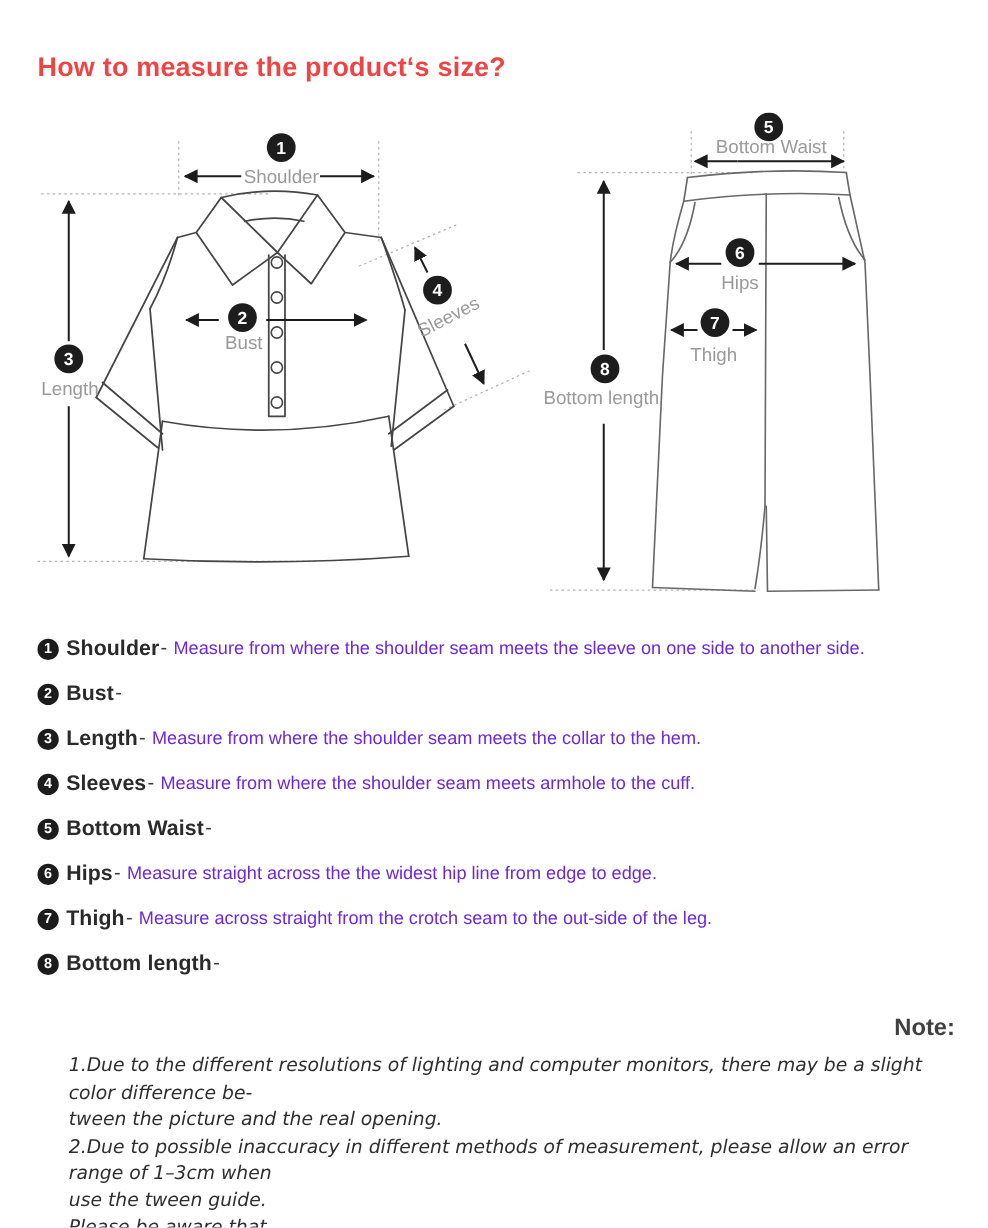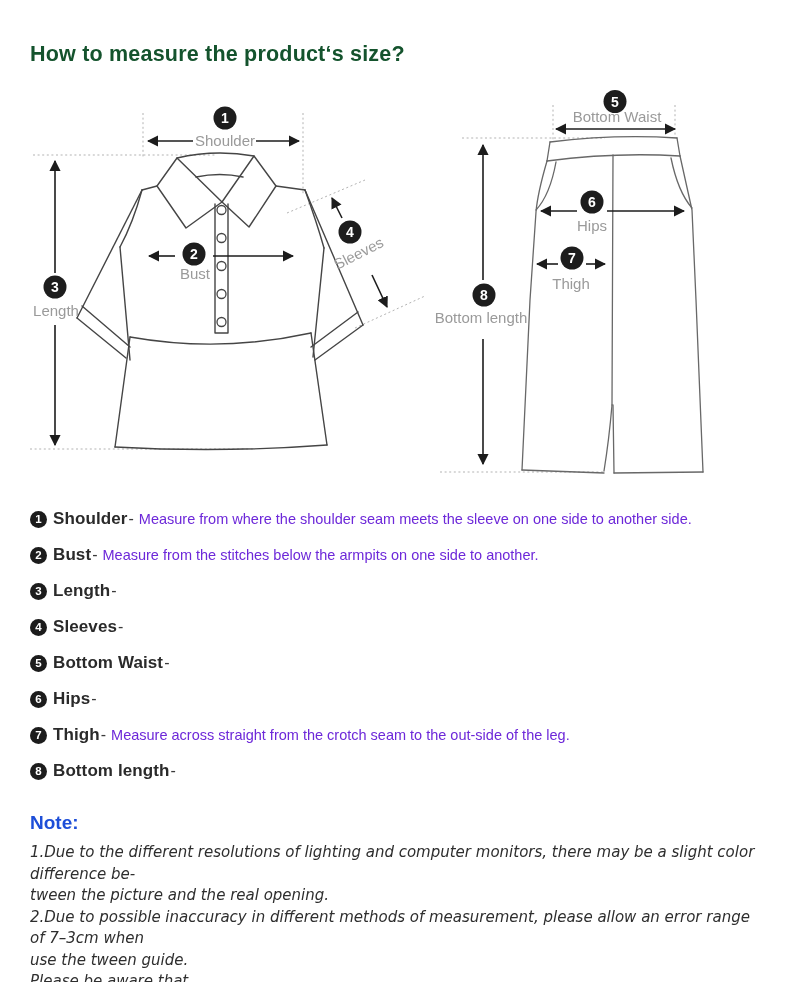--- a/index.html
+++ b/index.html
@@ -5,21 +5,21 @@
   * { box-sizing: border-box; }
   html,body { margin:0; padding:0; background:#ffffff; }
   body {
     width:790px; height:982px; overflow:hidden; position:relative;
     font-family:"Liberation Sans","DejaVu Sans",sans-serif; color:#222;
   }
   .page { position:relative; width:790px; height:982px; background:#fff; }
 
   .title {
     position:absolute; left:30px; top:42px; margin:0;
-    font-size:21.5px; font-weight:bold; color:#14532d; letter-spacing:.2px;
+    font-size:21.5px; font-weight:bold; color:#ef4444; letter-spacing:.2px;
   }
 
   
   .shirt-svg  { position:absolute; left:25px;  top:95px; }
   .pants-svg  { position:absolute; left:430px; top:90px; }
 
   .ol  { fill:none; stroke:#454545; stroke-width:1.4; stroke-linejoin:round; stroke-linecap:round; }
   .ol2 { fill:none; stroke:#686868; stroke-width:1.3; stroke-linejoin:round; stroke-linecap:round; }
   .ar  { fill:none; stroke:#1c1c1c; stroke-width:1.6; }
   .dt  { fill:none; stroke:#b3b3b3; stroke-width:1; stroke-dasharray:2 2.6; }
@@ -37,24 +37,24 @@
     flex:0 0 auto; width:17px; height:17px; border-radius:50%;
     background:#1c1c1c; color:#fff; font-size:11.5px; font-weight:bold;
     display:inline-flex; align-items:center; justify-content:center; margin-right:6px;
   }
   .term { font-size:17px; font-weight:bold; color:#2a2a2a; letter-spacing:.1px; }
   .sep  { font-size:16px; font-weight:normal; color:#3a3a3a; margin-left:1px; }
   .desc { font-size:14.5px; color:#6d28d9; margin-left:5px; }
 
   
   .note { position:absolute; left:30px; top:812px; width:734px; }
-  .note-heading { font-size:19px; font-weight:bold; color:#1d4ed8; margin:0 0 8px 0; }
+  .note-heading { font-size:19px; font-weight:bold; color:#404040; margin:0 0 8px 0;text-align:right; }
   .note-line {
     font-family:"DejaVu Sans","Liberation Sans",sans-serif;
-    font-style:italic; font-size:15px; line-height:21.5px; color:#2e2e2e;
+    font-style:italic; font-size:15px; line-height:21.5px; color:#2e2e2e;margin-left:25px;
   }
 </style>
 </head>
 <body>
 
 <div class="page">
 
   <h1 class="title">How to measure the product‘s size?</h1>
 
   <svg class="shirt-svg" width="420" height="405" viewBox="0 0 420 405">
@@ -229,45 +229,47 @@
       <span class="badge">1</span>
       <span class="term">Shoulder</span>
       <span class="sep">-</span>
       <span class="desc">Measure from where the shoulder seam meets the sleeve on one side to another side.</span>
     </div>
 
     <div class="m-item">
       <span class="badge">2</span>
       <span class="term">Bust</span>
       <span class="sep">-</span>
-      <span class="desc">Measure from the stitches below the armpits on one side to another.</span>
     </div>
 
     <div class="m-item">
       <span class="badge">3</span>
       <span class="term">Length</span>
       <span class="sep">-</span>
+      <span class="desc">Measure from where the shoulder seam meets the collar to the hem.</span>
     </div>
 
     <div class="m-item">
       <span class="badge">4</span>
       <span class="term">Sleeves</span>
       <span class="sep">-</span>
+      <span class="desc">Measure from where the shoulder seam meets armhole to the cuff.</span>
     </div>
 
     <div class="m-item">
       <span class="badge">5</span>
       <span class="term">Bottom Waist</span>
       <span class="sep">-</span>
     </div>
 
     <div class="m-item">
       <span class="badge">6</span>
       <span class="term">Hips</span>
       <span class="sep">-</span>
+      <span class="desc">Measure straight across the the widest hip line from edge to edge.</span>
     </div>
 
     <div class="m-item">
       <span class="badge">7</span>
       <span class="term">Thigh</span>
       <span class="sep">-</span>
       <span class="desc">Measure across straight from the crotch seam to the out-side of the leg.</span>
     </div>
 
     <div class="m-item">
@@ -275,18 +277,18 @@
       <span class="term">Bottom length</span>
       <span class="sep">-</span>
     </div>
 
   </div>
 
   <div class="note">
     <div class="note-heading">Note:</div>
     <div class="note-line">1.Due to the different resolutions of lighting and computer monitors, there may be a slight color difference be-</div>
     <div class="note-line">tween the picture and the real opening.</div>
-    <div class="note-line">2.Due to possible inaccuracy in different methods of measurement, please allow an error range of 7–3cm when</div>
+    <div class="note-line">2.Due to possible inaccuracy in different methods of measurement, please allow an error range of 1–3cm when</div>
     <div class="note-line">use the tween guide.</div>
     <div class="note-line">Please be aware that...</div>
   </div>
 
 </div>
 
 </body></html>

